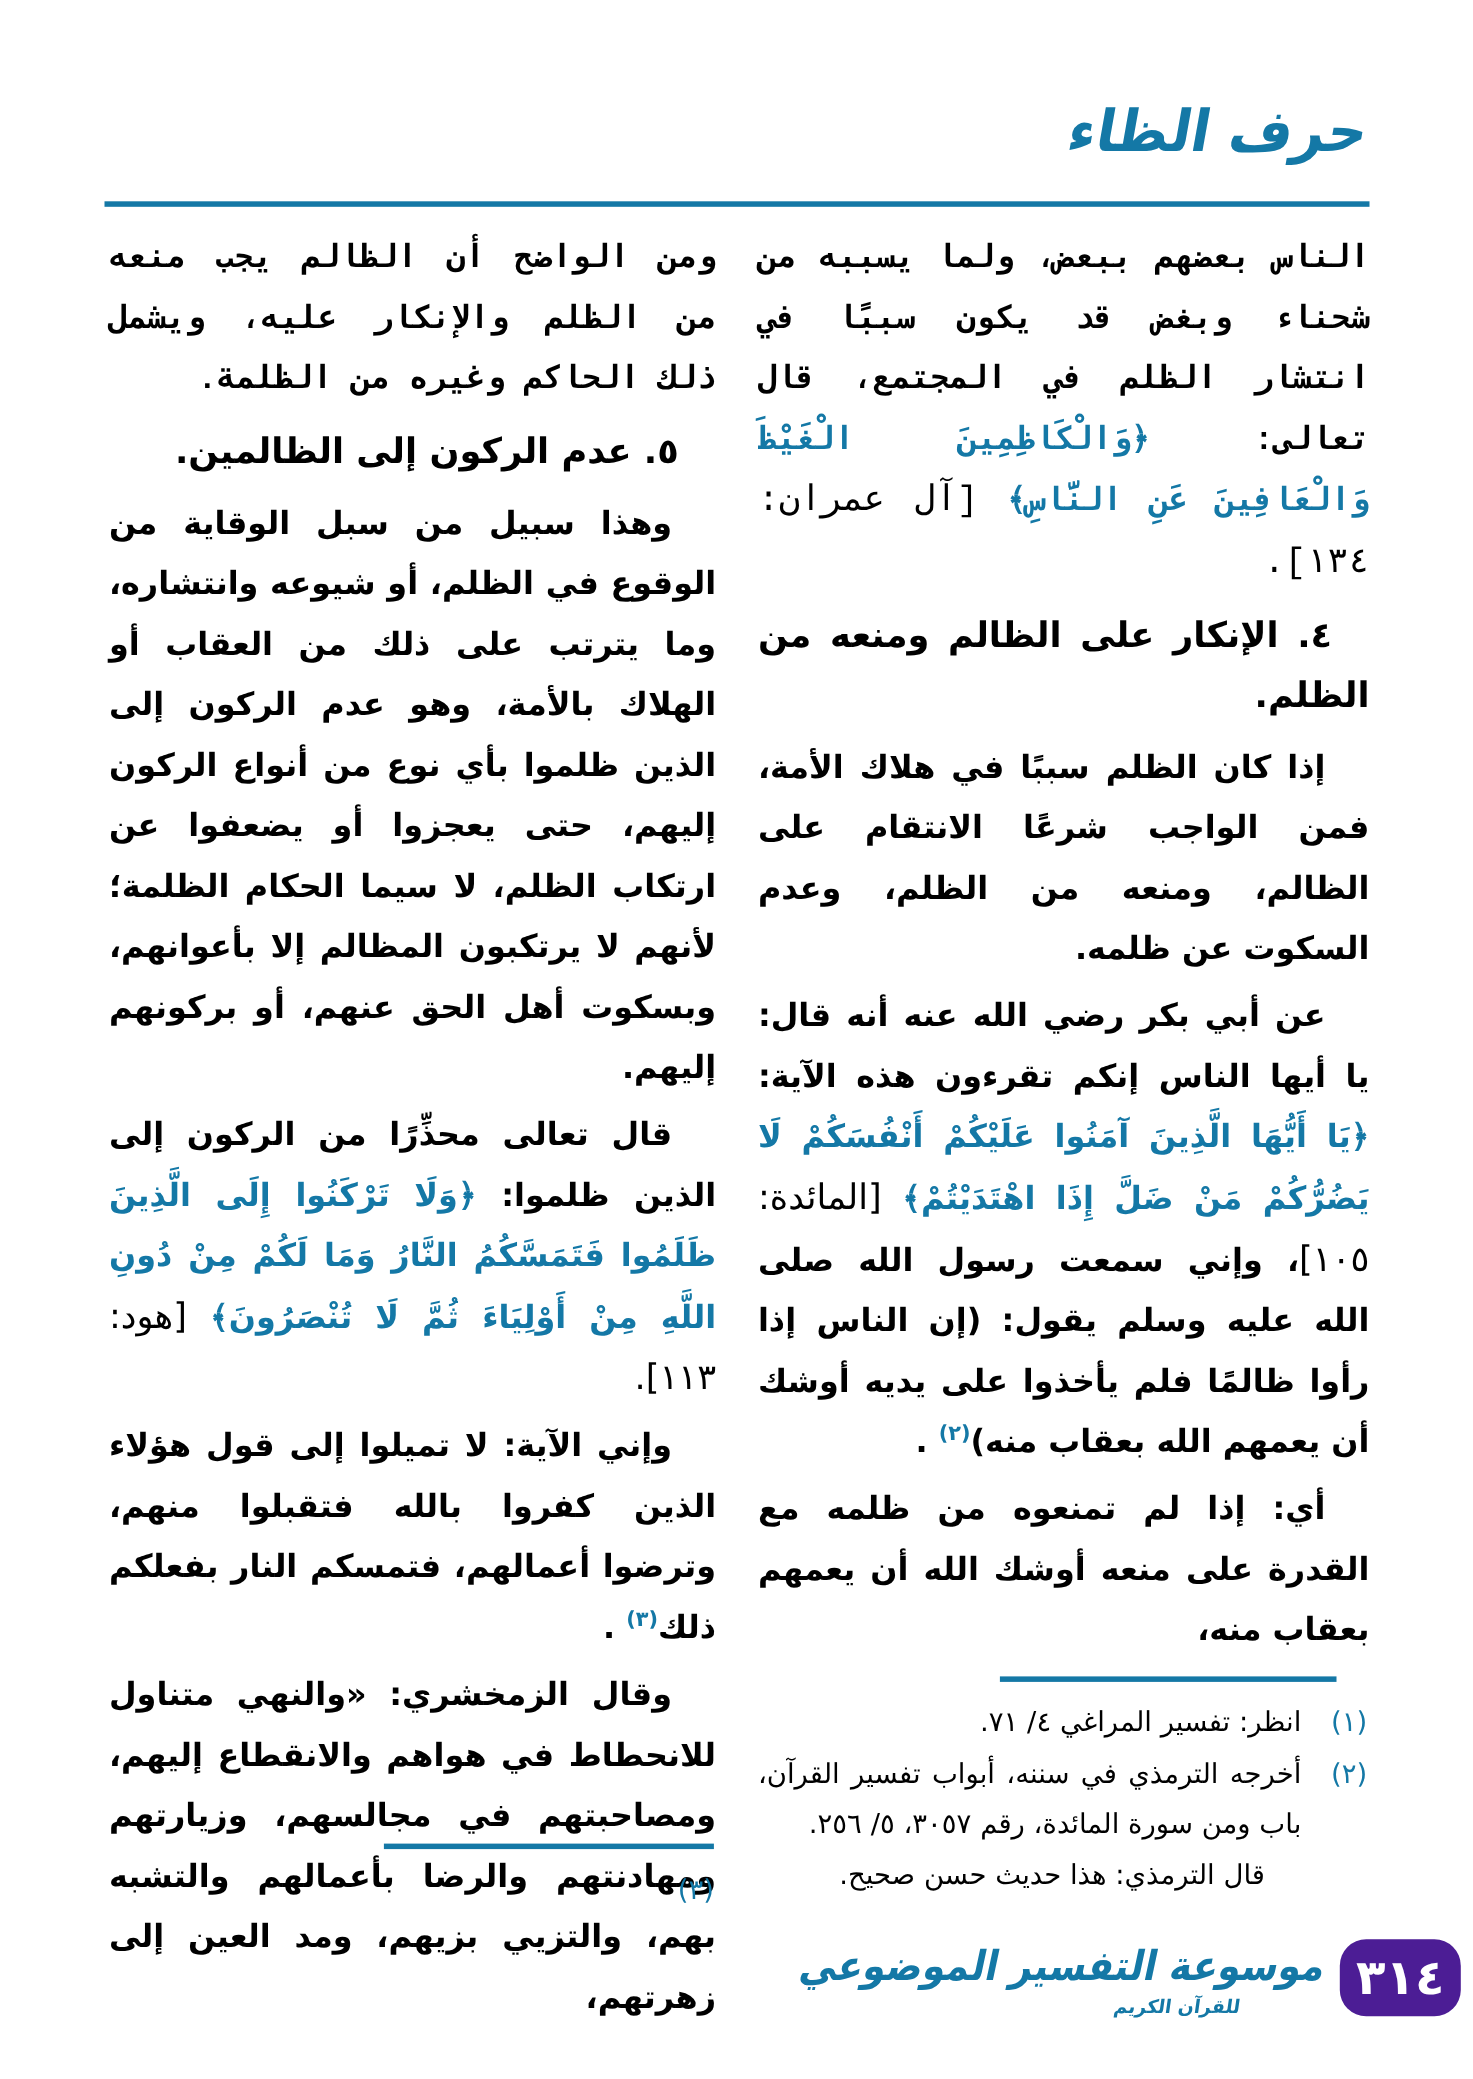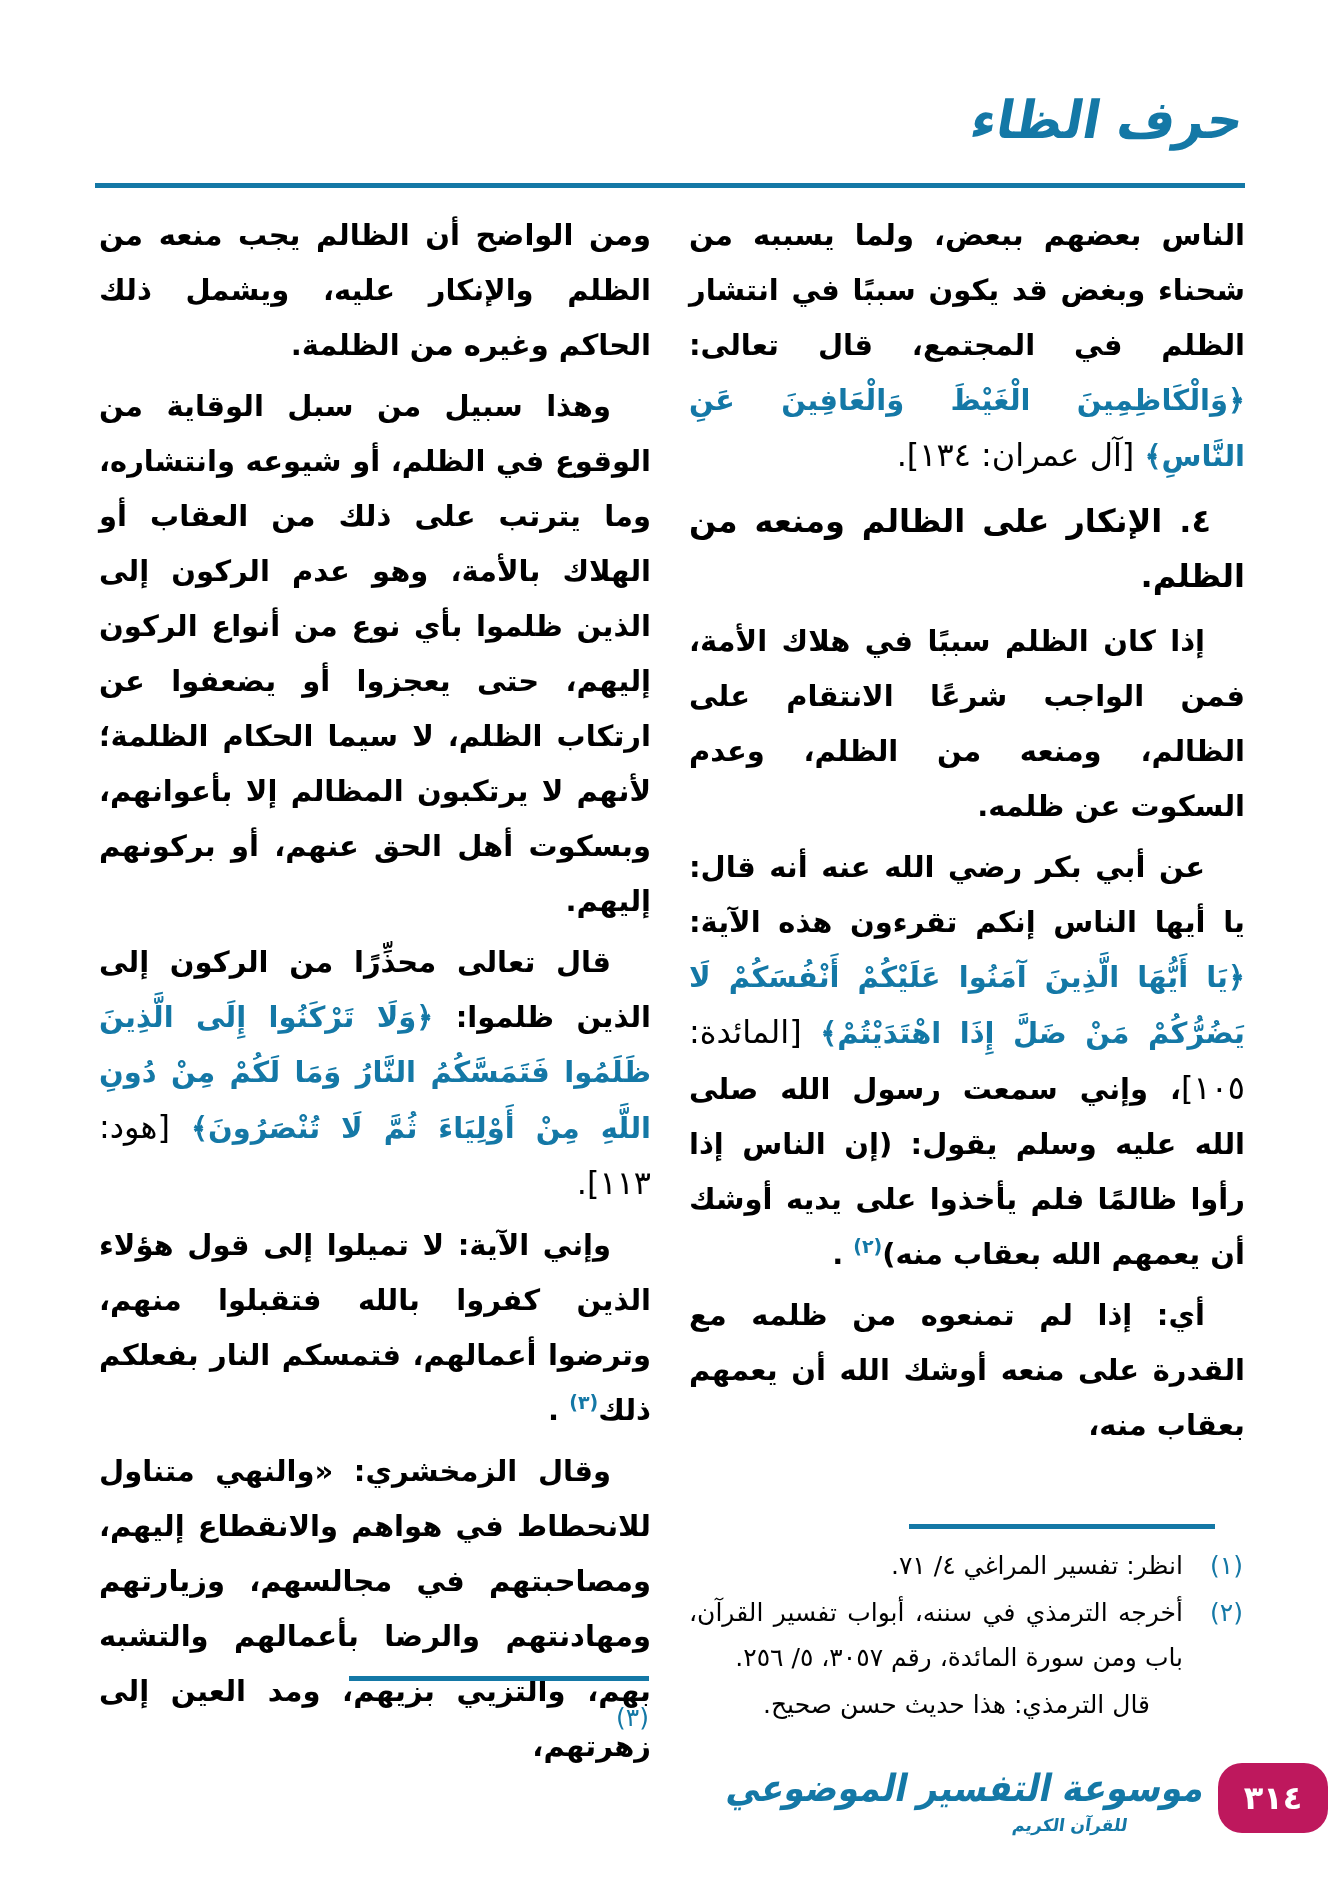--- a/index.html
+++ b/index.html
@@ -24,21 +24,21 @@
   
   .col{
     position:absolute;top:208px;width:556px;
     font-size:29px;font-weight:bold;color:#000;
     line-height:55px;text-align:justify;text-justify:inter-word;
   }
   .col-right{right:94px;}
   .col-left{left:99px;width:552px;}
 
   .p{margin:0 0 6px 0;text-indent:40px;}
-  .p.noindent{text-indent:0;}
+  .p.noindent{text-indent:0;font-family:Liberation Mono, monospace;}
   .p.heading{font-size:32px;text-indent:34px;margin:10px 0 10px 0;}
 
   .seg-q{color:#1478a6;}
   .seg-src{font-weight:normal;font-size:32px;}
   .seg-fn{
     color:#1478a6;font-size:19px;vertical-align:super;line-height:0;
     font-weight:bold;
   }
 
   
@@ -62,42 +62,43 @@
   .logo-main{
     font-size:34px;font-weight:bold;line-height:1.2;white-space:nowrap;
     transform:skewX(-12deg) scaleY(1.1);letter-spacing:-1px;
   }
   .logo-sub{
     font-size:17px;font-weight:bold;margin-top:6px;letter-spacing:1px;
     transform:skewX(-8deg);
   }
   .pagenum{
     position:absolute;top:1763px;right:11px;width:110px;height:70px;
-    background:#be185d;border-radius:24px;
+    background:#4c1d95;border-radius:24px;
     display:flex;align-items:center;justify-content:center;
-    color:#ffffff;font-size:32px;font-weight:bold;
+    color:#ffffff;font-size:44px;font-weight:bold;
   }
 </style>
 </head>
 <body>
 
 <div class="page">
 
   <h1 class="chapter-title">حرف الظاء</h1>
   <div class="header-rule"></div>
 
   <main class="col col-right" id="col-right">
       <div class="p para noindent"><span class="seg-t">الناس بعضهم ببعض، ولما يسببه من شحناء وبغض قد يكون سببًا في انتشار الظلم في المجتمع، قال تعالى: </span><span class="seg-q">﴿وَالْكَاظِمِينَ الْغَيْظَ وَالْعَافِينَ عَنِ النَّاسِ﴾</span><span class="seg-src"> [آل عمران: ١٣٤].</span></div>
       <div class="p heading"><span class="seg-t">٤. الإنكار على الظالم ومنعه من الظلم.</span></div>
       <div class="p para"><span class="seg-t">إذا كان الظلم سببًا في هلاك الأمة، فمن الواجب شرعًا الانتقام على الظالم، ومنعه من الظلم، وعدم السكوت عن ظلمه.</span></div>
       <div class="p para"><span class="seg-t">عن أبي بكر رضي الله عنه أنه قال: يا أيها الناس إنكم تقرءون هذه الآية: </span><span class="seg-q">﴿يَا أَيُّهَا الَّذِينَ آمَنُوا عَلَيْكُمْ أَنْفُسَكُمْ لَا يَضُرُّكُمْ مَنْ ضَلَّ إِذَا اهْتَدَيْتُمْ﴾</span><span class="seg-src"> [المائدة: ١٠٥]</span><span class="seg-t">، وإني سمعت رسول الله صلى الله عليه وسلم يقول: (إن الناس إذا رأوا ظالمًا فلم يأخذوا على يديه أوشك أن يعمهم الله بعقاب منه)</span><span class="seg-fn">(٢)</span><span class="seg-t"> .</span></div>
       <div class="p para"><span class="seg-t">أي: إذا لم تمنعوه من ظلمه مع القدرة على منعه أوشك الله أن يعمهم بعقاب منه،</span></div>
     </main>
   <main class="col col-left" id="col-left">
       <div class="p para noindent"><span class="seg-t">ومن الواضح أن الظالم يجب منعه من الظلم والإنكار عليه، ويشمل ذلك الحاكم وغيره من الظلمة.</span></div>
+      <div class="p heading"><span class="seg-t">٥. عدم الركون إلى الظالمين.</span></div>
       <div class="p para"><span class="seg-t">وهذا سبيل من سبل الوقاية من الوقوع في الظلم، أو شيوعه وانتشاره، وما يترتب على ذلك من العقاب أو الهلاك بالأمة، وهو عدم الركون إلى الذين ظلموا بأي نوع من أنواع الركون إليهم، حتى يعجزوا أو يضعفوا عن ارتكاب الظلم، لا سيما الحكام الظلمة؛ لأنهم لا يرتكبون المظالم إلا بأعوانهم، وبسكوت أهل الحق عنهم، أو بركونهم إليهم.</span></div>
       <div class="p para"><span class="seg-t">قال تعالى محذِّرًا من الركون إلى الذين ظلموا: </span><span class="seg-q">﴿وَلَا تَرْكَنُوا إِلَى الَّذِينَ ظَلَمُوا فَتَمَسَّكُمُ النَّارُ وَمَا لَكُمْ مِنْ دُونِ اللَّهِ مِنْ أَوْلِيَاءَ ثُمَّ لَا تُنْصَرُونَ﴾</span><span class="seg-src"> [هود: ١١٣].</span></div>
       <div class="p para"><span class="seg-t">وإني الآية: لا تميلوا إلى قول هؤلاء الذين كفروا بالله فتقبلوا منهم، وترضوا أعمالهم، فتمسكم النار بفعلكم ذلك</span><span class="seg-fn">(٣)</span><span class="seg-t"> .</span></div>
       <div class="p para"><span class="seg-t">وقال الزمخشري: «والنهي متناول للانحطاط في هواهم والانقطاع إليهم، ومصاحبتهم في مجالسهم، وزيارتهم ومهادنتهم والرضا بأعمالهم والتشبه بهم، والتزيي بزيهم، ومد العين إلى زهرتهم،</span></div>
     </main>
 
   <section class="fnblock fn-right" id="fn-right">
       <div class="fnsep"></div>
       <div class="footnote"><span class="mark">(١)</span><span>انظر: تفسير المراغي ٤/ ٧١.</span></div>
       <div class="footnote"><span class="mark">(٢)</span><span>أخرجه الترمذي في سننه، أبواب تفسير القرآن، باب ومن سورة المائدة، رقم ٣٠٥٧، ٥/ ٢٥٦.</span></div>

